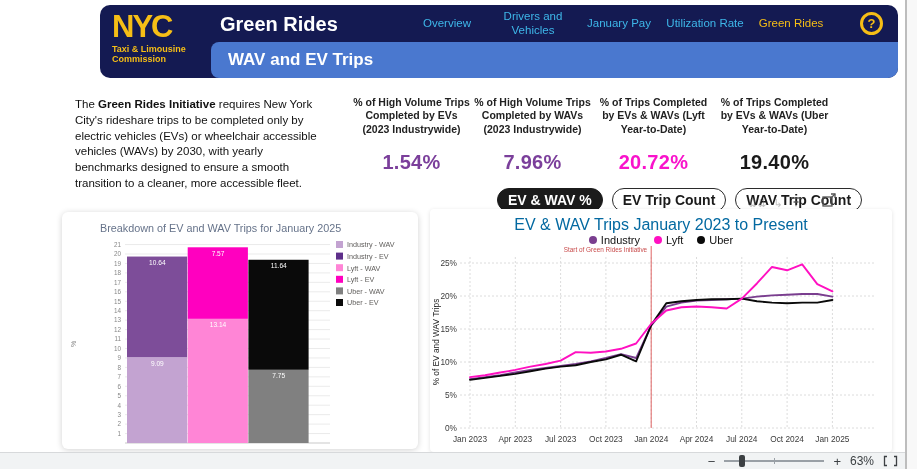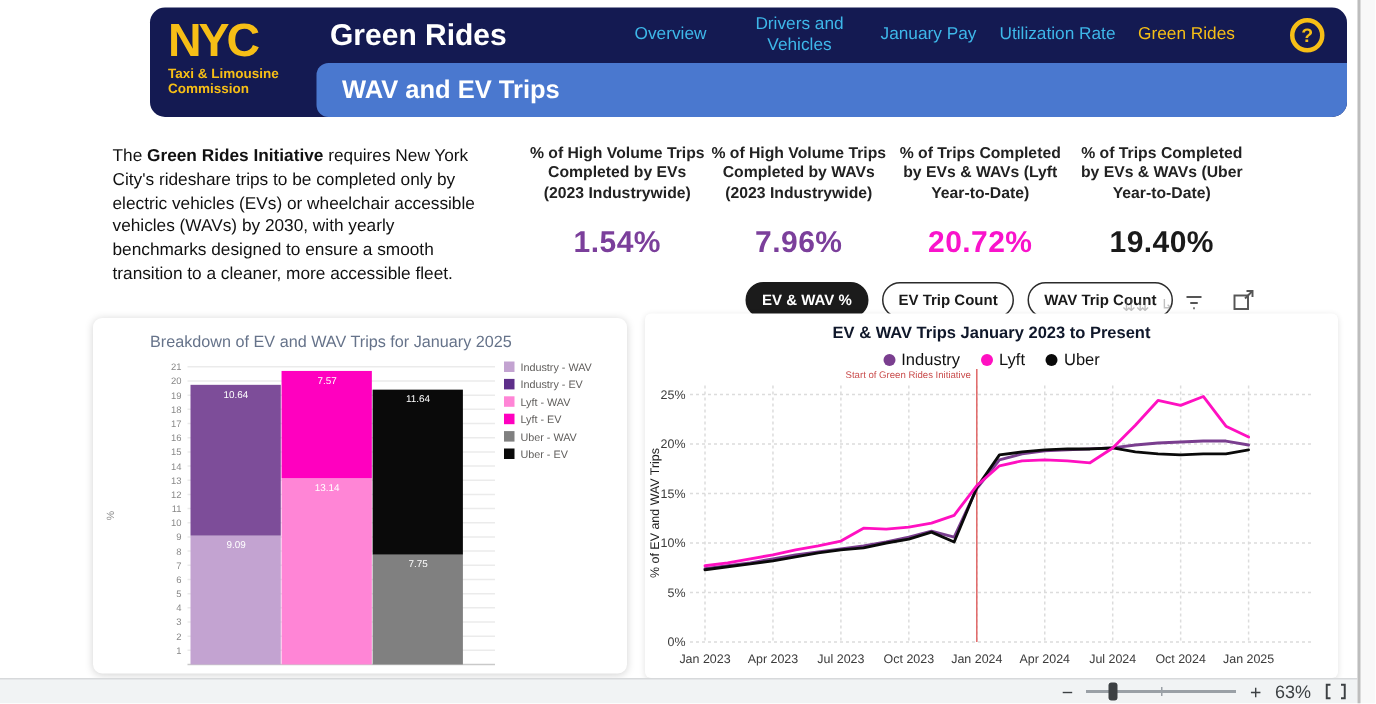--- a/index.html
+++ b/index.html
@@ -31,35 +31,35 @@
 
   
   .kpis { position:absolute; left:337px; top:96px; width:512px; display:flex; justify-content:center; }
   .kpi { width:121px; text-align:center; }
   .kpi-label { font-size:10.5px; font-weight:bold; color:#222; line-height:1.28; }
   .kpi-value { margin-top:15px; font-size:20px; font-weight:600; letter-spacing:.3px; }
 
   
   .toggles { position:absolute; left:497px; top:188px; display:flex; gap:9px; }
   .toggle { height:23px; min-width:82px; padding:11px 10px; border-radius:12px; border:1px solid #2b2b2b;
-            background:#fff; color:#1a1a1a; font-size:10px; font-weight:bold;
+            background:#fff; color:#1a1a1a; font-size:14px; font-weight:bold;
             display:flex; align-items:center; justify-content:center; cursor:pointer; }
   .toggle.active { background:#1b1b1b; color:#fff; border-color:#1b1b1b; }
   .drill-icons { position:absolute; left:748px; top:197px; display:flex; gap:7px; opacity:.45; }
   .drill-icons span { font-size:11px; color:#777; }
   .tool-icon { position:absolute; cursor:pointer; }
 
   
   .card-left { position:absolute; left:62px; top:212px; width:356px; height:237px;
                background:#fff; border-radius:6px; box-shadow:0 1px 6px rgba(0,0,0,.18); }
   .card-left-title { position:absolute; left:38px; top:10px; font-size:10.8px; color:#66738a; }
   .card-right { position:absolute; left:430px; top:209px; width:462px; height:243px;
                 background:#fff; border-radius:4px; box-shadow:0 1px 4px rgba(0,0,0,.12); }
   .card-right-title { position:absolute; width:100%; top:7px; text-align:center;
-                      font-size:11px; font-weight:bold; color:#0f172a; }
+                      font-size:16px; font-weight:normal; color:#0369a1; }
   .line-legend { position:absolute; width:100%; top:25px; display:flex; gap:14px;
                  justify-content:center; align-items:center; }
   .line-legend .item { display:flex; align-items:center; gap:4px; font-size:11px; color:#111; cursor:pointer; }
   .line-legend .dot { width:8px; height:8px; border-radius:50%; }
   svg.chart { position:absolute; left:0; top:0; }
 
   
   .bottombar { position:absolute; left:0; right:12px; bottom:0; height:17px; background:#f1f3f4;
                border-top:1px solid #d7d9db; display:flex; align-items:center;
                justify-content:flex-end; gap:9px; padding-right:7px; }

